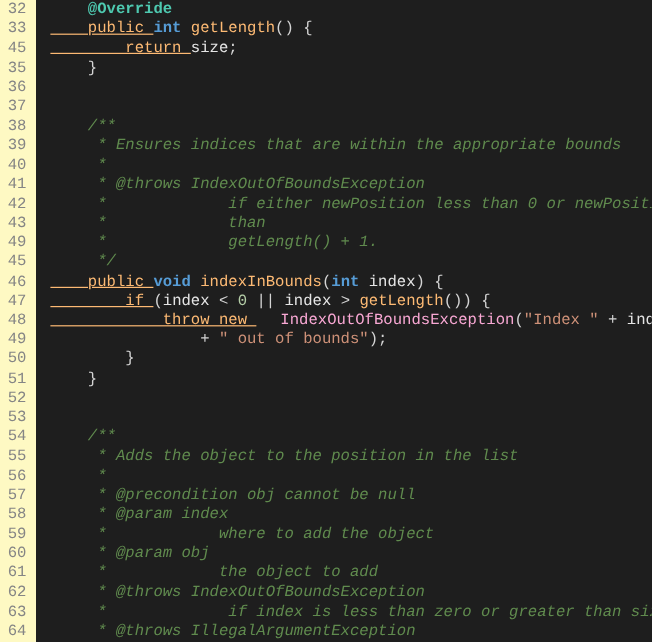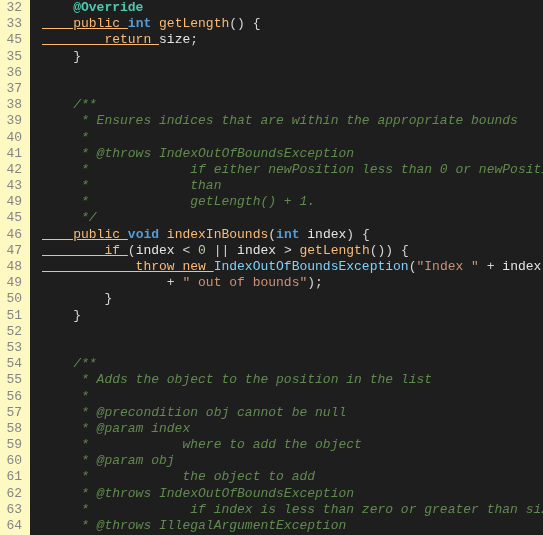--- a/index.html
+++ b/index.html
@@ -33,21 +33,21 @@
     padding-left: 12px;
   }
   .line { height: 16.2px; }
   .kw { color: #fdba74; text-decoration: underline; }
   .type { color: #569cd6; font-weight: bold; }
   .ann { color: #4ec9b0; font-weight: bold; }
   .method { color: #fdba74; }
   .num { color: #b5cea8; }
   .str { color: #ce9178; }
   .cmt { color: #608b4e; font-style: italic; }
-  .cls { color: #7dd3fc; }
+  .cls { color: #f9a8d4; margin-left: 20px; }
   .punc { color: #d4d4d4; }
   .var { color: #e5e5e5; }
 </style>
 </head>
 <body>
 
 <div class="editor">
   <div class="gutter" id="gutter">
       <div>32</div>
       <div>33</div>

